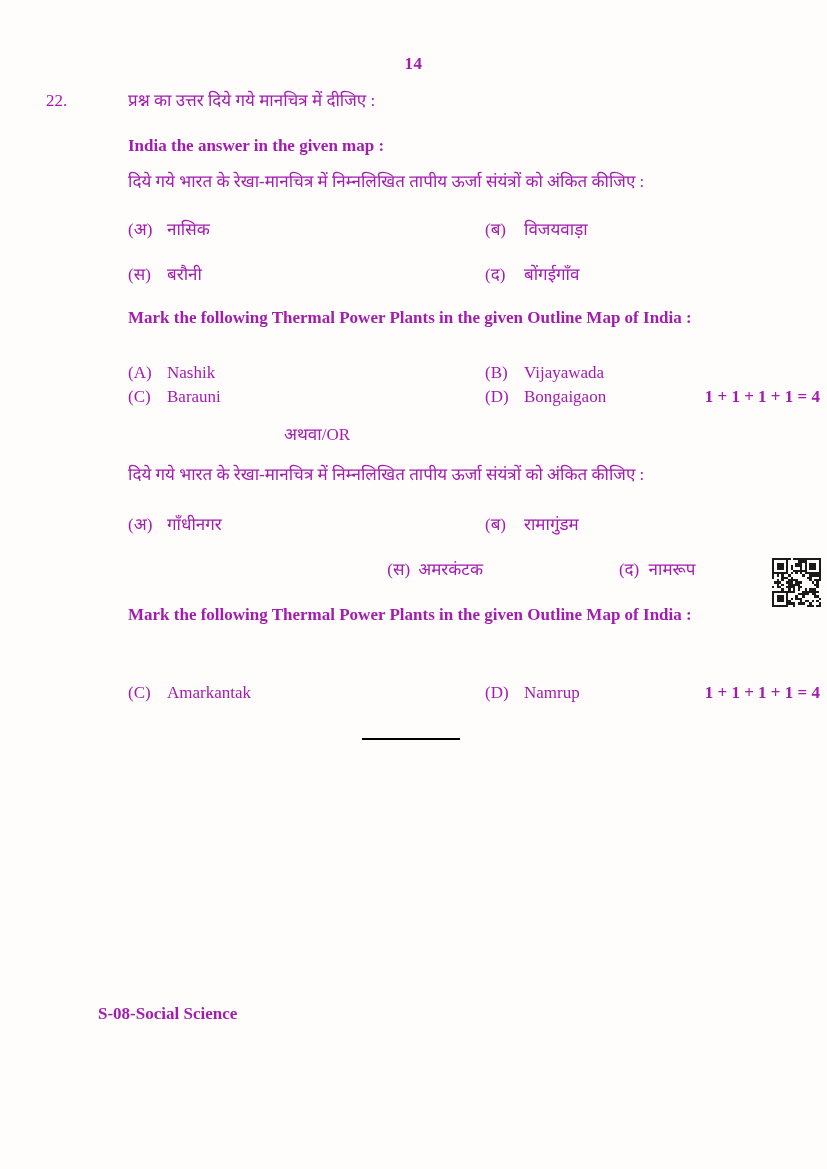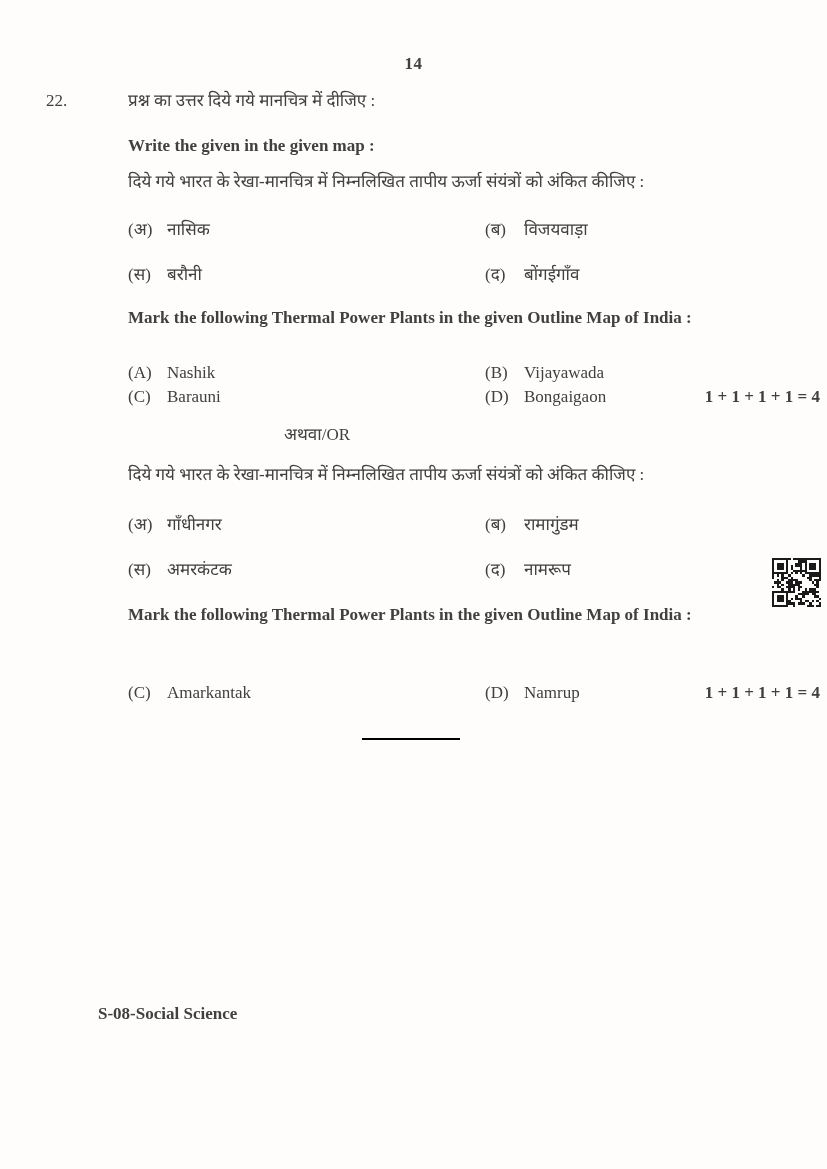--- a/index.html
+++ b/index.html
@@ -6,21 +6,21 @@
     margin: 0;
     padding: 0;
     background: #888;
   }
   .page {
     position: relative;
     width: 827px;
     height: 1169px;
     margin: 0 auto;
     background: #fffdfb;
-    color: #404040;
+    color: #a21caf;
     font-family: "Liberation Serif", "DejaVu Serif", serif;
     font-size: 17px;
     line-height: 22px;
     overflow: hidden;
   }
   .abs { position: absolute; }
   .page-number {
     left: 0; top: 53px; width: 100%;
     text-align: center;
     font-weight: bold;
@@ -60,21 +60,21 @@
 </head>
 <body>
 
 <div class="page">
 
   <div class="abs page-number">14</div>
 
   <div class="abs q-num">22.</div>
   <div class="abs row hindi" style="top:90px;">प्रश्न का उत्तर दिये गये मानचित्र में दीजिए :</div>
 
-  <div class="abs row bold" style="top:135px;">Write the given in the given map :</div>
+  <div class="abs row bold" style="top:135px;">India the answer in the given map :</div>
 
   <div class="abs row hindi" style="top:171px;">दिये गये भारत के रेखा-मानचित्र में निम्नलिखित तापीय ऊर्जा संयंत्रों को अंकित कीजिए :</div>
 
   <div class="abs row" style="top:264px;">
     <span class="opt-col1 hindi"><span class="opt-label">(स)</span><span>बरौनी</span></span><span class="opt-col2 hindi"><span class="opt-label">(द)</span><span>बोंगईगाँव</span></span>
   </div>
   <div class="abs row" style="top:219px;">
     <span class="opt-col1 hindi"><span class="opt-label">(अ)</span><span>नासिक</span></span><span class="opt-col2 hindi"><span class="opt-label">(ब)</span><span>विजयवाड़ा</span></span>
   </div>
 
@@ -88,21 +88,21 @@
     <span class="marks">1 + 1 + 1 + 1 = 4</span>
   </div>
 
   <div class="abs or-line hindi" style="top:424px;">अथवा/OR</div>
 
   <div class="abs row hindi" style="top:464px;">दिये गये भारत के रेखा-मानचित्र में निम्नलिखित तापीय ऊर्जा संयंत्रों को अंकित कीजिए :</div>
 
   <div class="abs row" style="top:514px;">
     <span class="opt-col1 hindi"><span class="opt-label">(अ)</span><span>गाँधीनगर</span></span><span class="opt-col2 hindi"><span class="opt-label">(ब)</span><span>रामागुंडम</span></span>
   </div>
-  <div class="abs row" style="top:559px;">
+  <div class="abs row" style="top:559px;text-align:center;">
     <span class="opt-col1 hindi"><span class="opt-label">(स)</span><span>अमरकंटक</span></span><span class="opt-col2 hindi"><span class="opt-label">(द)</span><span>नामरूप</span></span>
   </div>
 
   <div class="abs row bold" style="top:604px;">Mark the following Thermal Power Plants in the given Outline Map of India :</div>
 
   <div class="abs row" style="top:682px;">
     <span class="opt-col1"><span class="opt-label">(C)</span><span>Amarkantak</span></span><span class="opt-col2"><span class="opt-label">(D)</span><span>Namrup</span></span>
     <span class="marks">1 + 1 + 1 + 1 = 4</span>
   </div>
 

